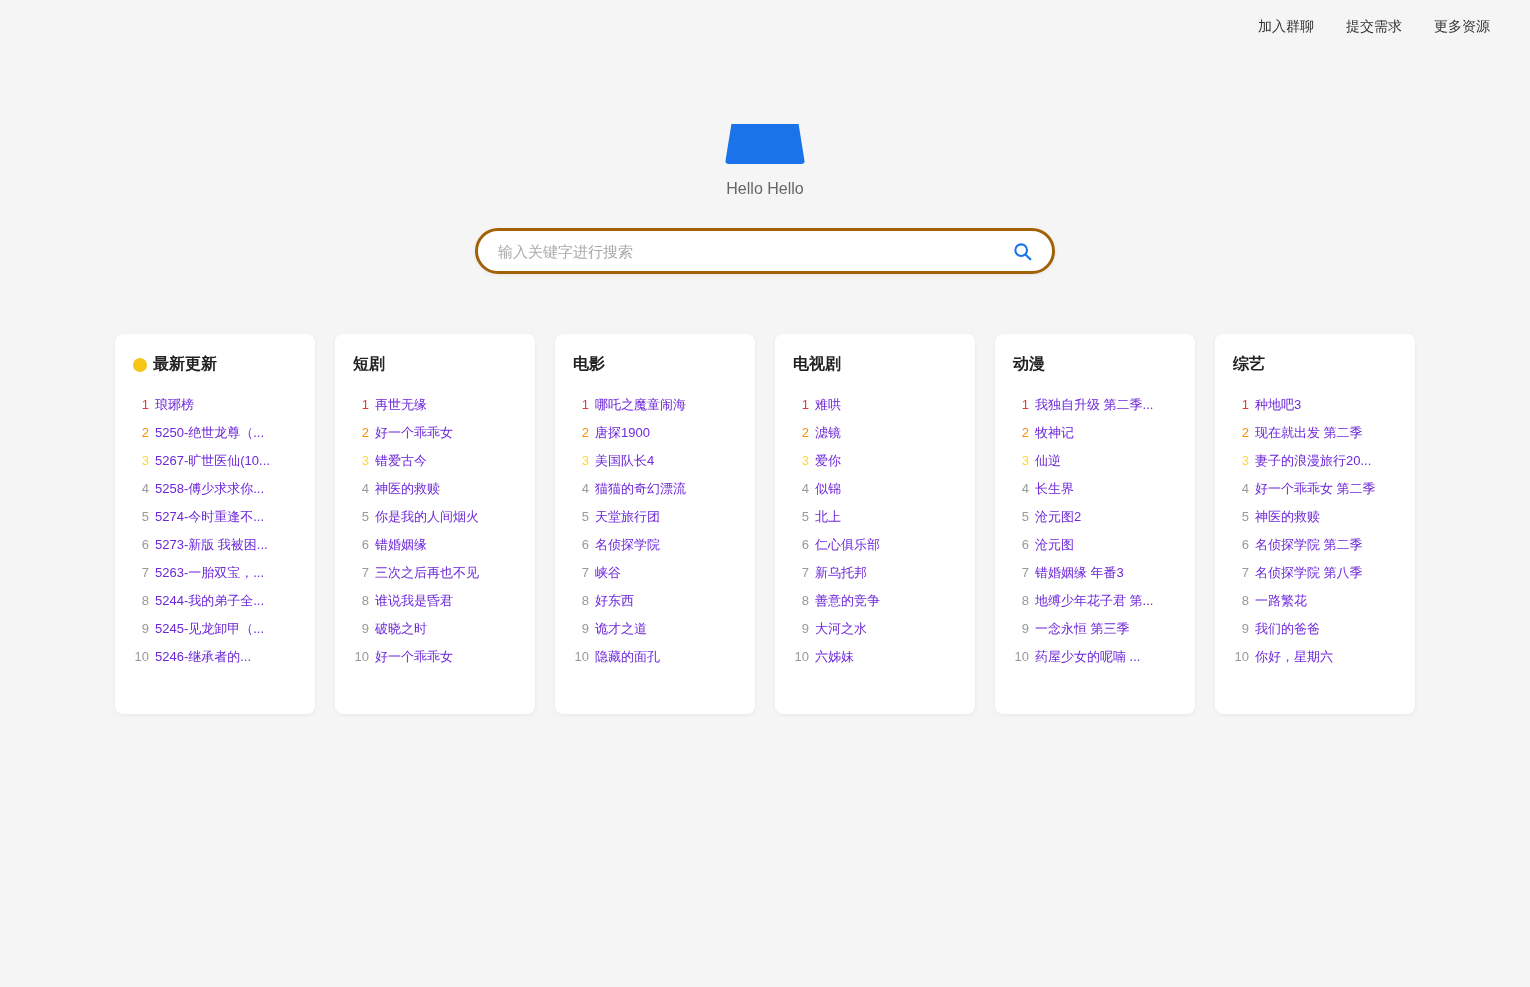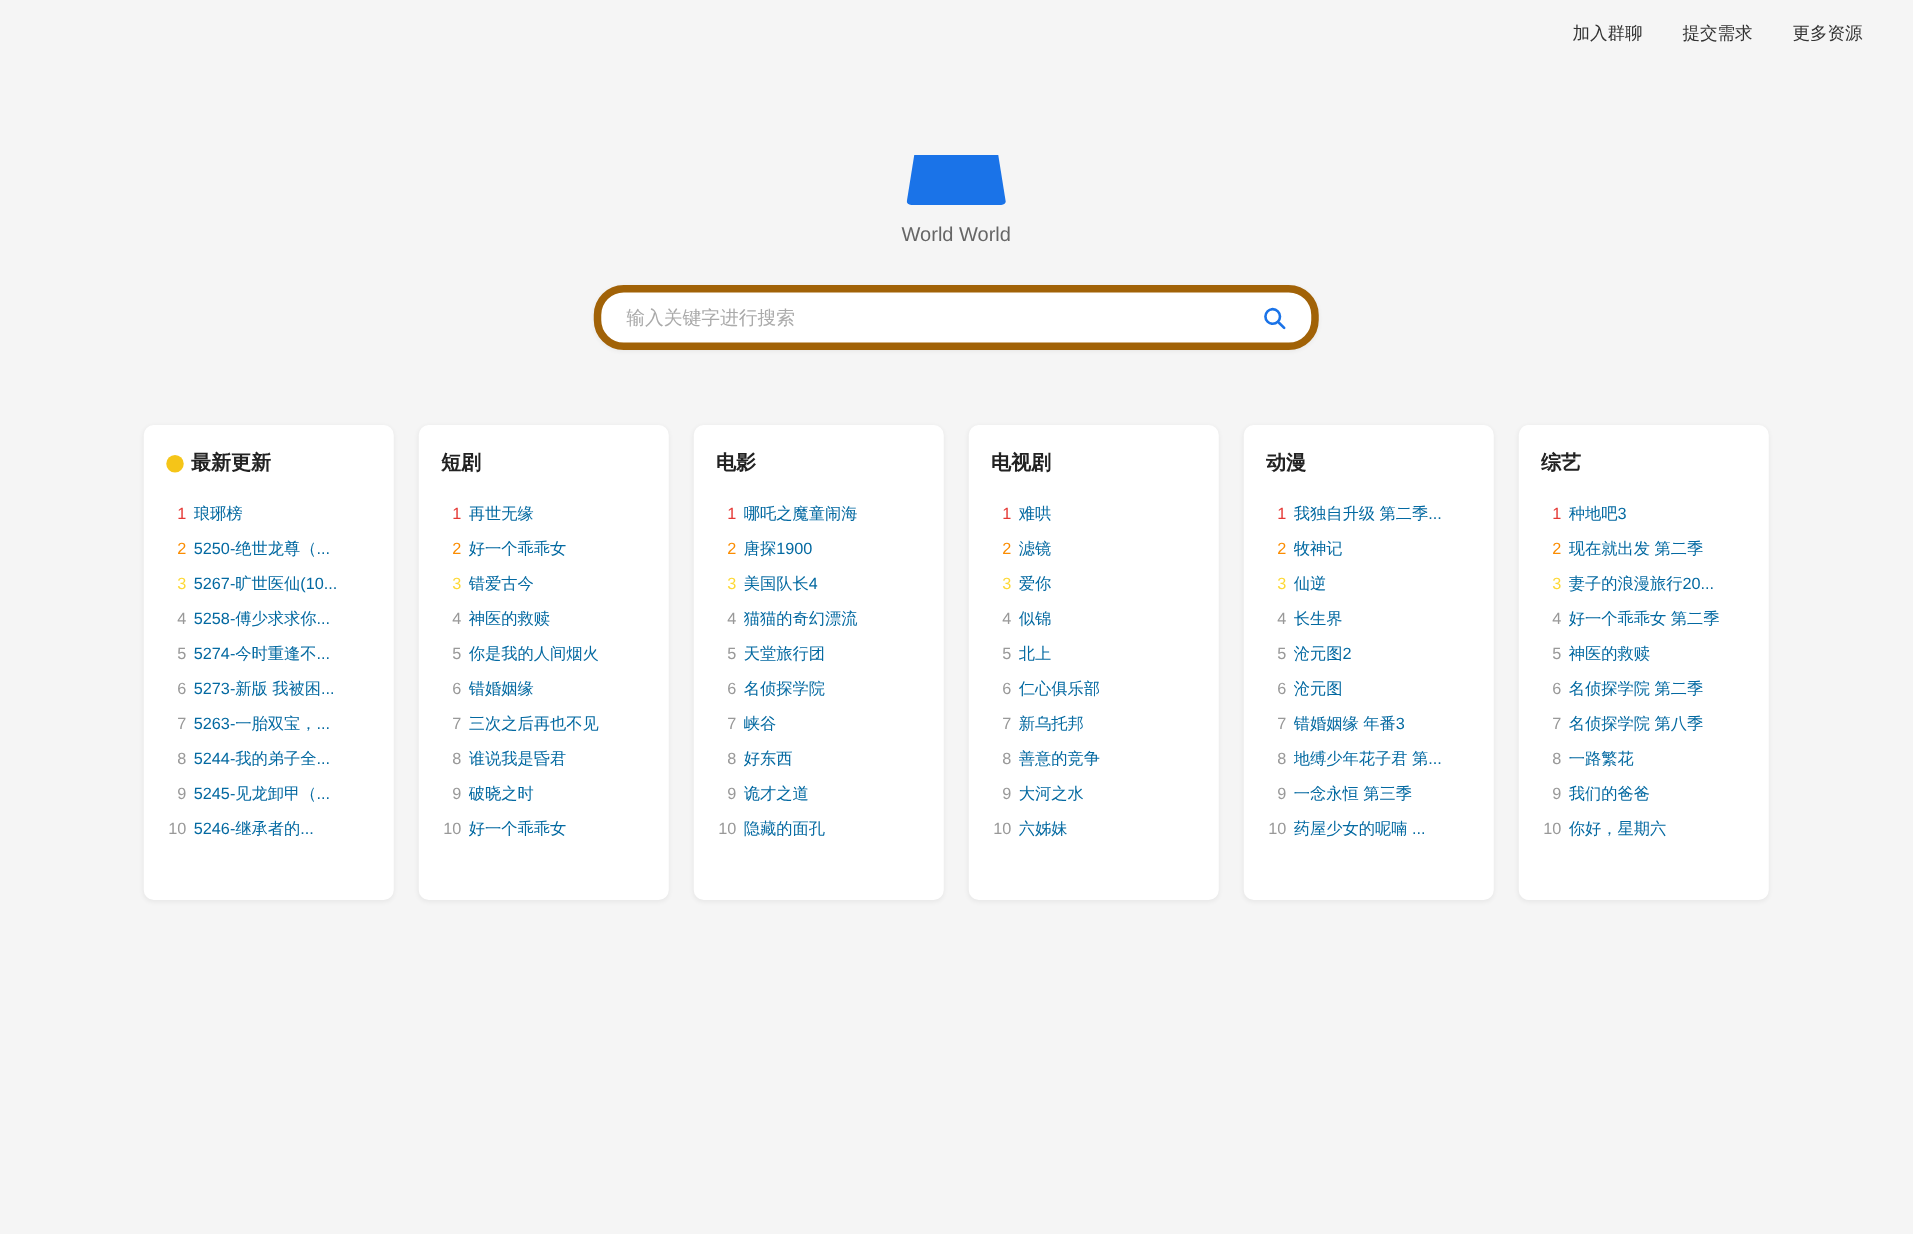--- a/index.html
+++ b/index.html
@@ -40,21 +40,21 @@
     .site-title {
       font-size: 16px;
       color: #666;
       margin-bottom: 30px;
     }
     .search-bar {
       display: flex;
       align-items: center;
       width: 580px;
       background: #fff;
-      border: 6px solid #a16207;
+      border: 3px solid #a16207;
       border-radius: 24px;
       padding: 10px 20px;
       box-shadow: 0 1px 4px rgba(0,0,0,0.06);
     }
     .search-input {
       flex: 1;
       border: none;
       outline: none;
       font-size: 15px;
       color: #333;
@@ -114,42 +114,42 @@
       overflow: hidden;
       text-overflow: ellipsis;
     }
     .item-num {
       font-size: 13px;
       min-width: 16px;
       text-align: right;
       font-weight: 500;
     }
     .item-text {
-      color: #0369a1;
+      color: #6d28d9;
       overflow: hidden;
       text-overflow: ellipsis;
       white-space: nowrap;
     }
     .num-1 { color: #e53935; }
     .num-2 { color: #fb8c00; }
     .num-3 { color: #fdd835; }
     .num-other { color: #999; }
   </style>
 </head>
 <body>
 
 <nav class="top-nav">
 <a class="nav-link">加入群聊</a>
     <a class="nav-link">提交需求</a>
     <a class="nav-link">更多资源</a>
   </nav>
 
 <div class="hero">
   <div class="logo-shape"></div>
-  <div class="site-title">World World</div>
+  <div class="site-title">Hello Hello</div>
   <div class="search-bar">
     <input class="search-input" type="text" placeholder="输入关键字进行搜索" style="">
     <button class="search-icon-btn">
       <svg width="20" height="20" viewBox="0 0 24 24" fill="none" stroke="#1a73e8" stroke-width="2.5" stroke-linecap="round" stroke-linejoin="round">
         <circle cx="11" cy="11" r="7"></circle>
         <line x1="17" y1="17" x2="22" y2="22"></line>
       </svg>
     </button>
   </div>
 </div>

